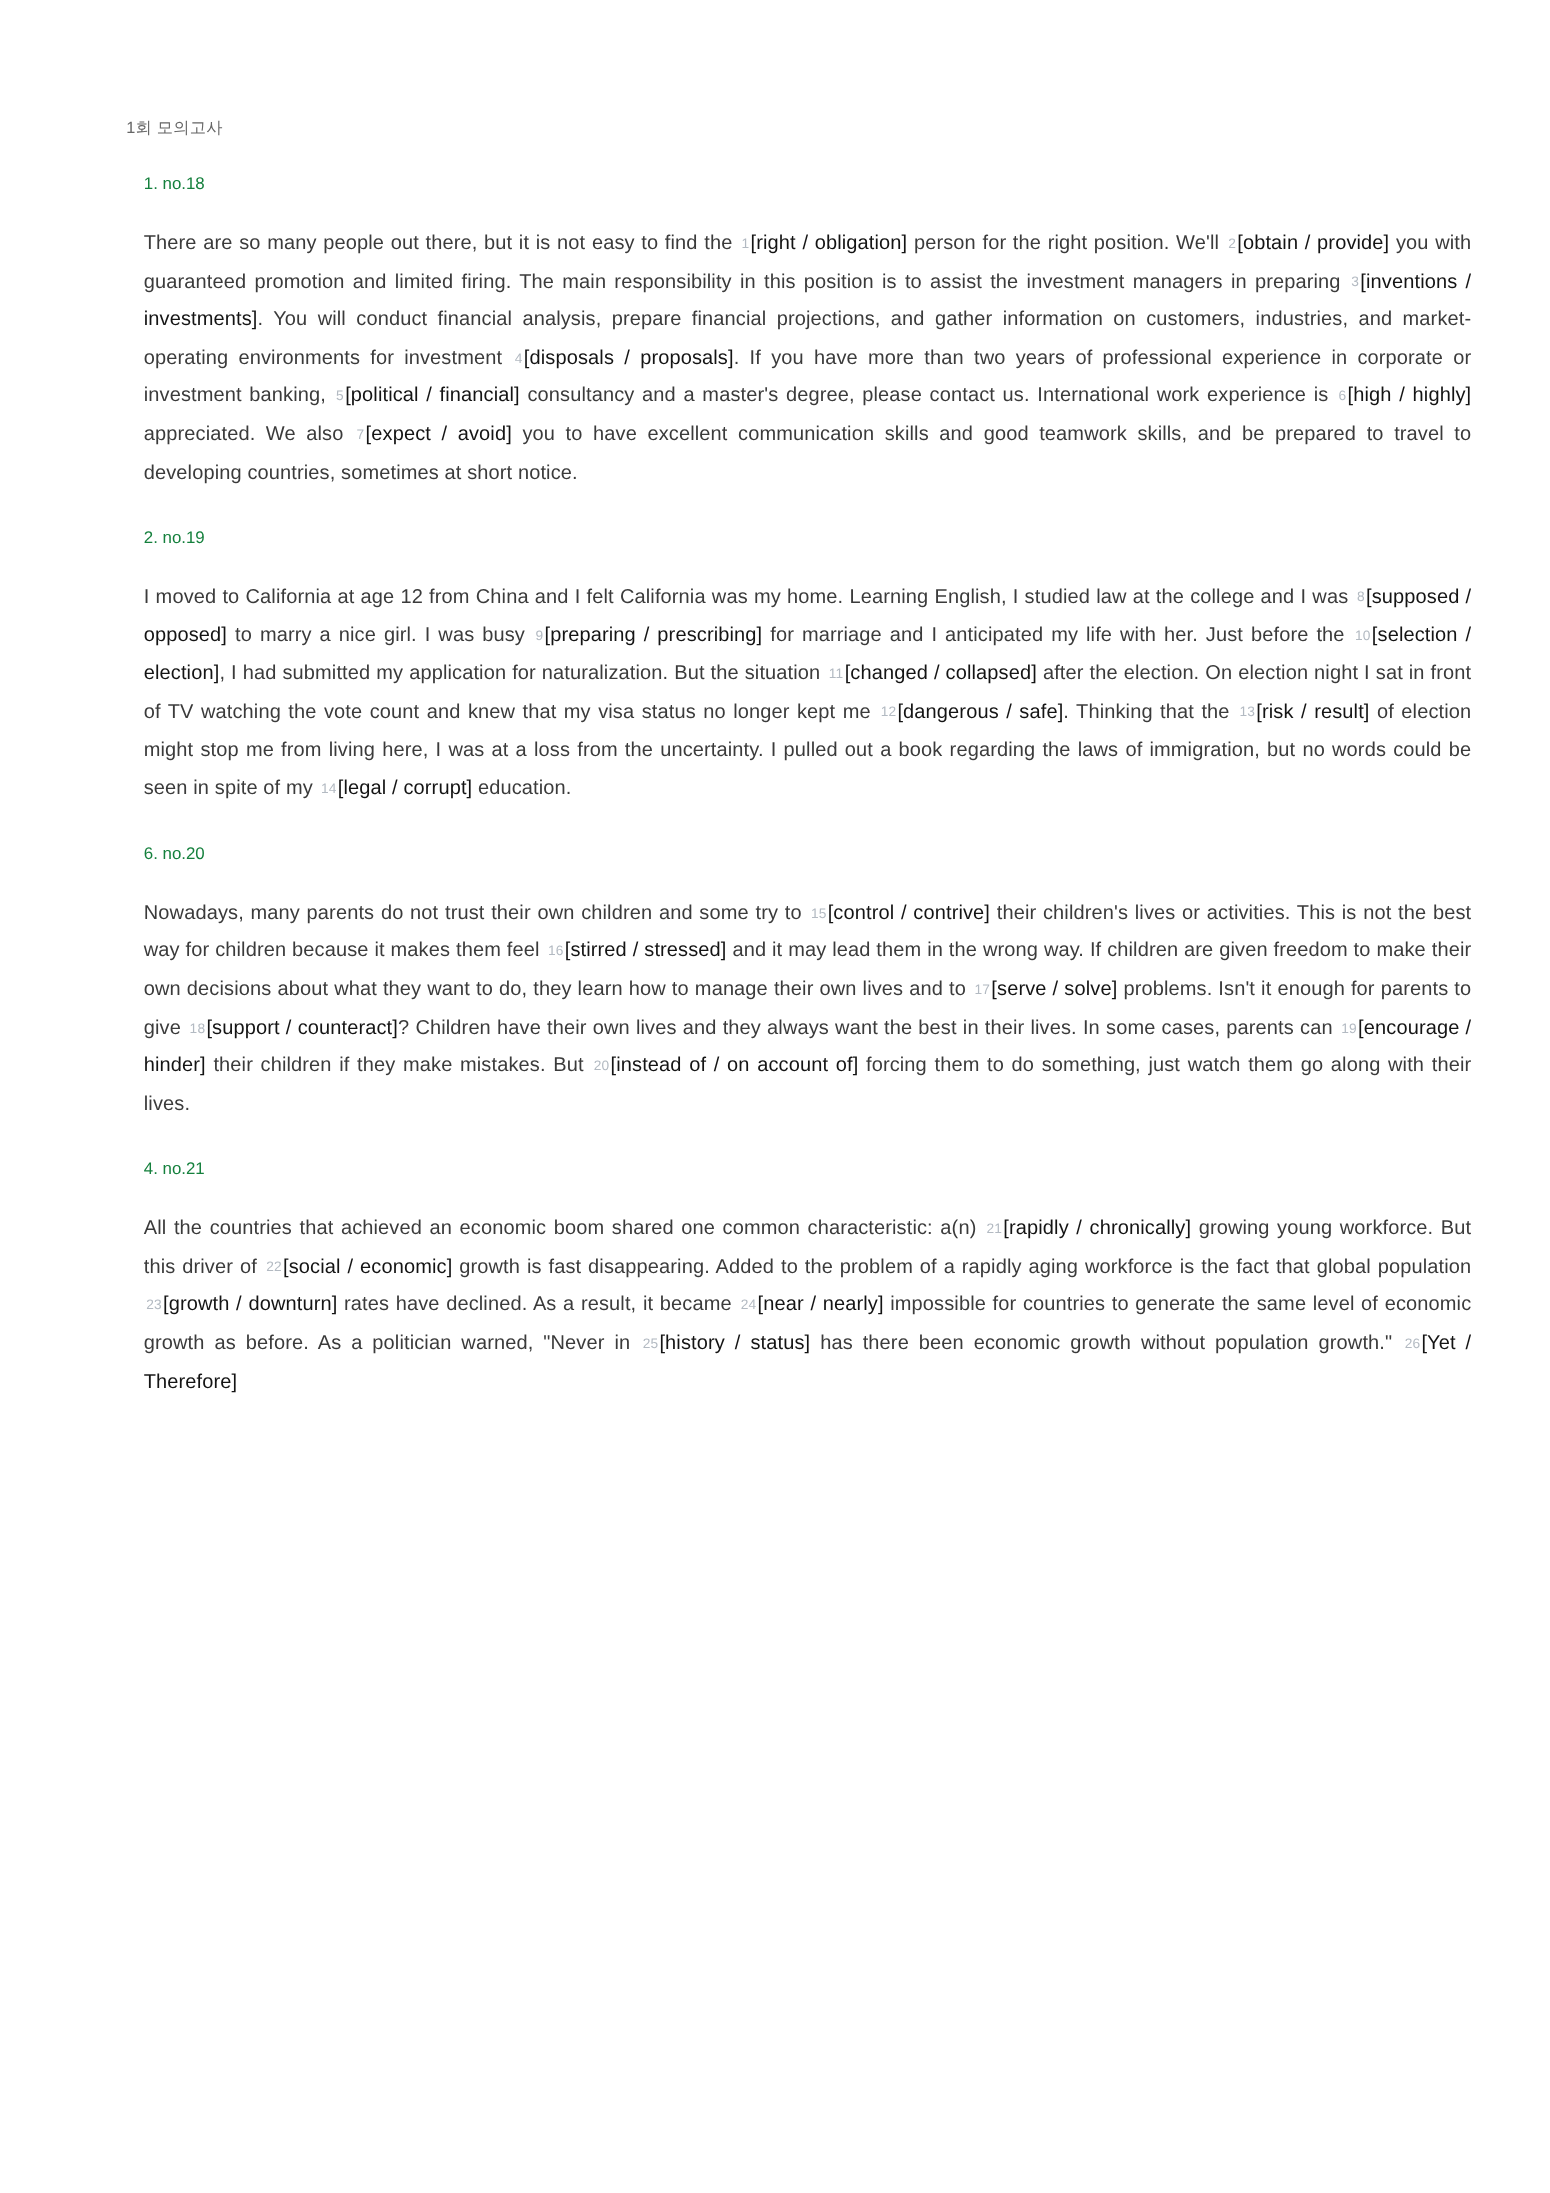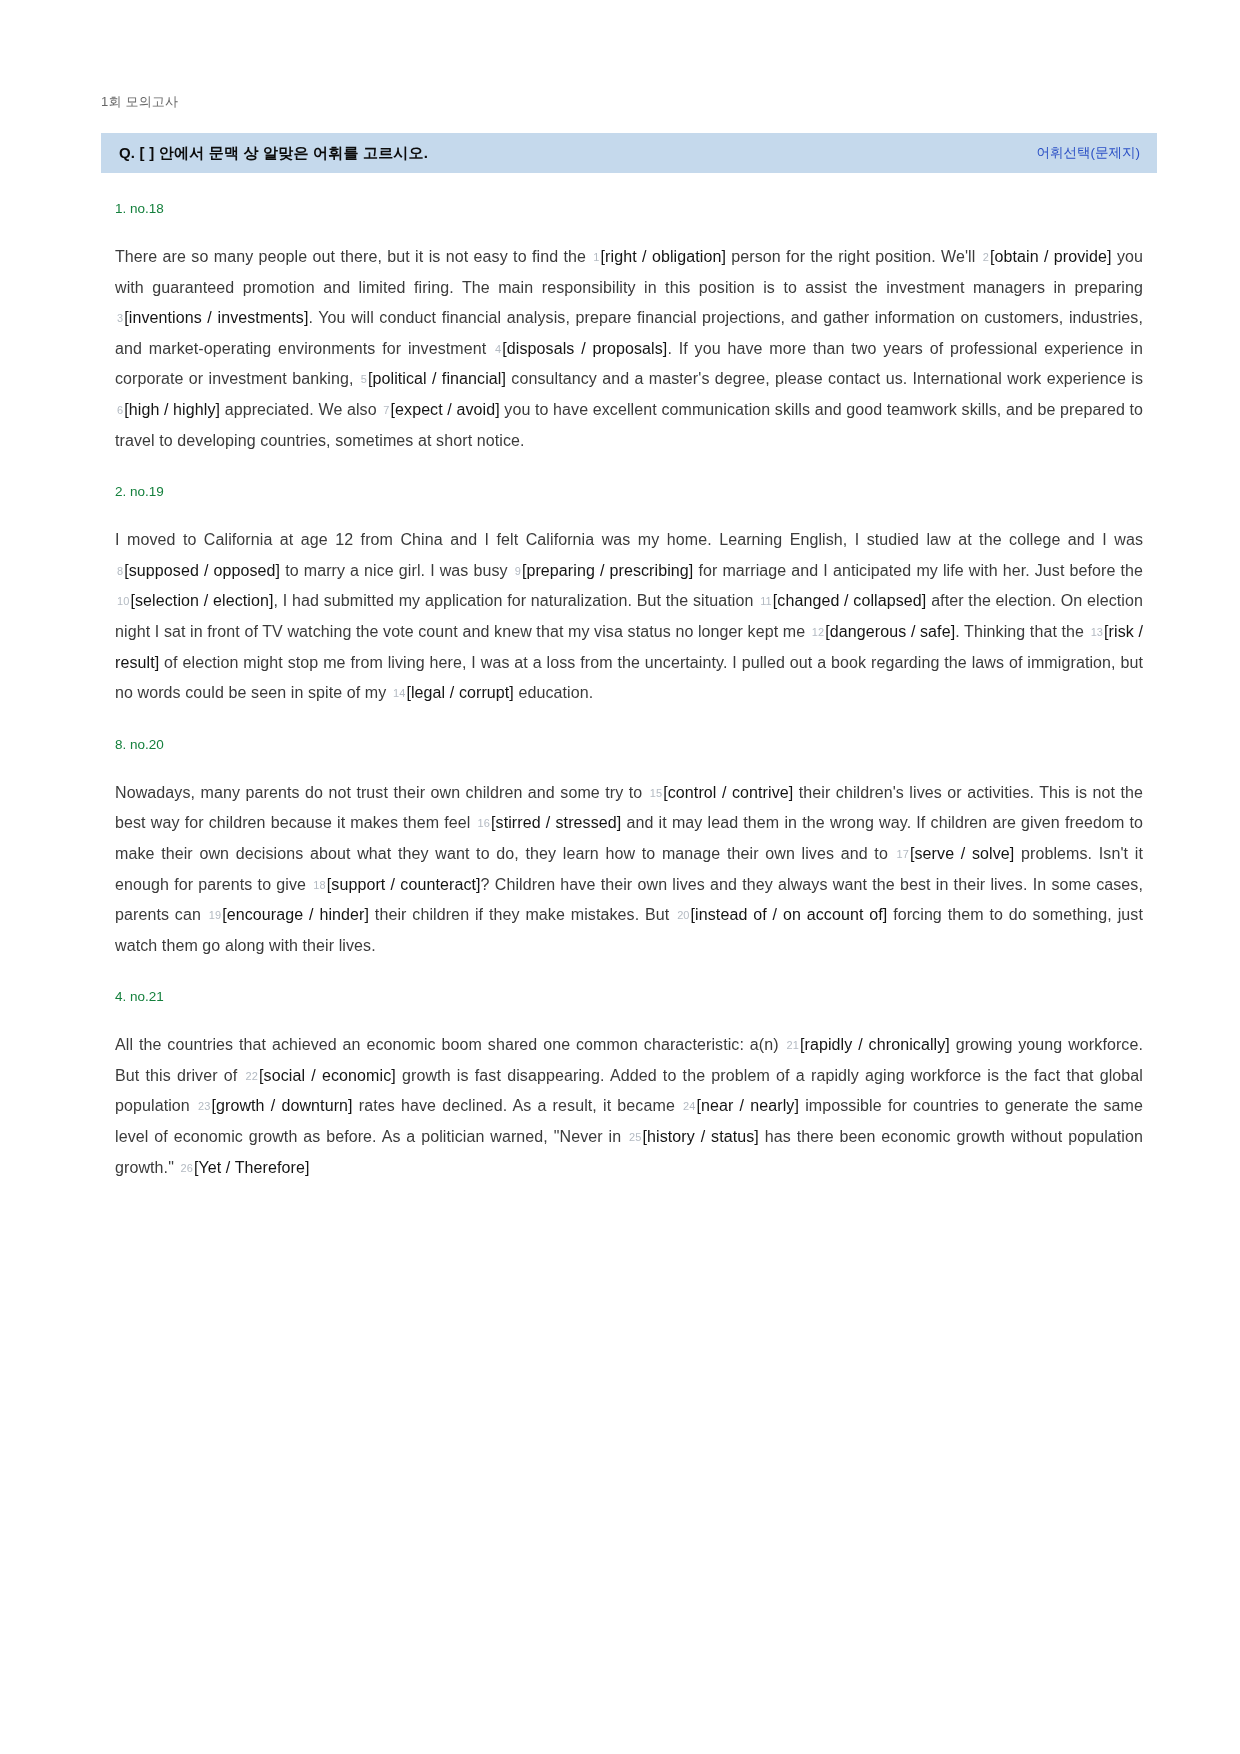--- a/index.html
+++ b/index.html
@@ -7,21 +7,21 @@
     padding: 0;
     background: #ffffff;
     font-family: "Liberation Sans", "DejaVu Sans", sans-serif;
   }
   body {
     width: 1240px;
     height: 1754px;
     overflow: hidden;
   }
   .page {
-    padding: 93px 83px 0 101px;
+    padding: 93px 49px 0 101px;
     box-sizing: border-box;
   }
   .doc-note {
     font-size: 13px;
     color: #666666;
     letter-spacing: 0.2px;
   }
   .q-bar {
     margin-top: 22px;
     background: #c5d9ec;
@@ -65,28 +65,24 @@
     font-weight: normal;
     color: #141414;
   }
 </style>
 </head>
 <body>
 
 <div class="page">
   <div class="doc-note">1회 모의고사</div>
 
-  <div class="q-bar" style="background: rgb(197, 217, 236);">
-    <span class="q-title">Q. [ ] 안에서 문맥 상 알맞은 어휘를 고르시오.</span>
-    <span class="q-tag" style="color: rgb(43, 80, 197);">어휘선택(문제지)</span>
-  </div>
 
   <div>
       <div class="section-label">1. no.18</div>
       <p class="passage">There are so many people out there, but it is not easy to find the <span class="cnum">1</span><span class="choice">[right / obligation]</span> person for the right position. We'll <span class="cnum">2</span><span class="choice">[obtain / provide]</span> you with guaranteed promotion and limited firing. The main responsibility in this position is to assist the investment managers in preparing <span class="cnum">3</span><span class="choice">[inventions / investments]</span>. You will conduct financial analysis, prepare financial projections, and gather information on customers, industries, and market-operating environments for investment <span class="cnum">4</span><span class="choice">[disposals / proposals]</span>. If you have more than two years of professional experience in corporate or investment banking, <span class="cnum">5</span><span class="choice">[political / financial]</span> consultancy and a master's degree, please contact us. International work experience is <span class="cnum">6</span><span class="choice">[high / highly]</span> appreciated. We also <span class="cnum">7</span><span class="choice">[expect / avoid]</span> you to have excellent communication skills and good teamwork skills, and be prepared to travel to developing countries, sometimes at short notice.</p>
       <div class="section-label">2. no.19</div>
       <p class="passage">I moved to California at age 12 from China and I felt California was my home. Learning English, I studied law at the college and I was <span class="cnum">8</span><span class="choice">[supposed / opposed]</span> to marry a nice girl. I was busy <span class="cnum">9</span><span class="choice">[preparing / prescribing]</span> for marriage and I anticipated my life with her. Just before the <span class="cnum">10</span><span class="choice">[selection / election]</span>, I had submitted my application for naturalization. But the situation <span class="cnum">11</span><span class="choice">[changed / collapsed]</span> after the election. On election night I sat in front of TV watching the vote count and knew that my visa status no longer kept me <span class="cnum">12</span><span class="choice">[dangerous / safe]</span>. Thinking that the <span class="cnum">13</span><span class="choice">[risk / result]</span> of election might stop me from living here, I was at a loss from the uncertainty. I pulled out a book regarding the laws of immigration, but no words could be seen in spite of my <span class="cnum">14</span><span class="choice">[legal / corrupt]</span> education.</p>
-      <div class="section-label">8. no.20</div>
+      <div class="section-label">6. no.20</div>
       <p class="passage">Nowadays, many parents do not trust their own children and some try to <span class="cnum">15</span><span class="choice">[control / contrive]</span> their children's lives or activities. This is not the best way for children because it makes them feel <span class="cnum">16</span><span class="choice">[stirred / stressed]</span> and it may lead them in the wrong way. If children are given freedom to make their own decisions about what they want to do, they learn how to manage their own lives and to <span class="cnum">17</span><span class="choice">[serve / solve]</span> problems. Isn't it enough for parents to give <span class="cnum">18</span><span class="choice">[support / counteract]</span>? Children have their own lives and they always want the best in their lives. In some cases, parents can <span class="cnum">19</span><span class="choice">[encourage / hinder]</span> their children if they make mistakes. But <span class="cnum">20</span><span class="choice">[instead of / on account of]</span> forcing them to do something, just watch them go along with their lives.</p>
       <div class="section-label">4. no.21</div>
       <p class="passage">All the countries that achieved an economic boom shared one common characteristic: a(n) <span class="cnum">21</span><span class="choice">[rapidly / chronically]</span> growing young workforce. But this driver of <span class="cnum">22</span><span class="choice">[social / economic]</span> growth is fast disappearing. Added to the problem of a rapidly aging workforce is the fact that global population <span class="cnum">23</span><span class="choice">[growth / downturn]</span> rates have declined. As a result, it became <span class="cnum">24</span><span class="choice">[near / nearly]</span> impossible for countries to generate the same level of economic growth as before. As a politician warned, "Never in <span class="cnum">25</span><span class="choice">[history / status]</span> has there been economic growth without population growth." <span class="cnum">26</span><span class="choice">[Yet / Therefore]</span></p>
     </div>
 </div>
 
 </body></html>

